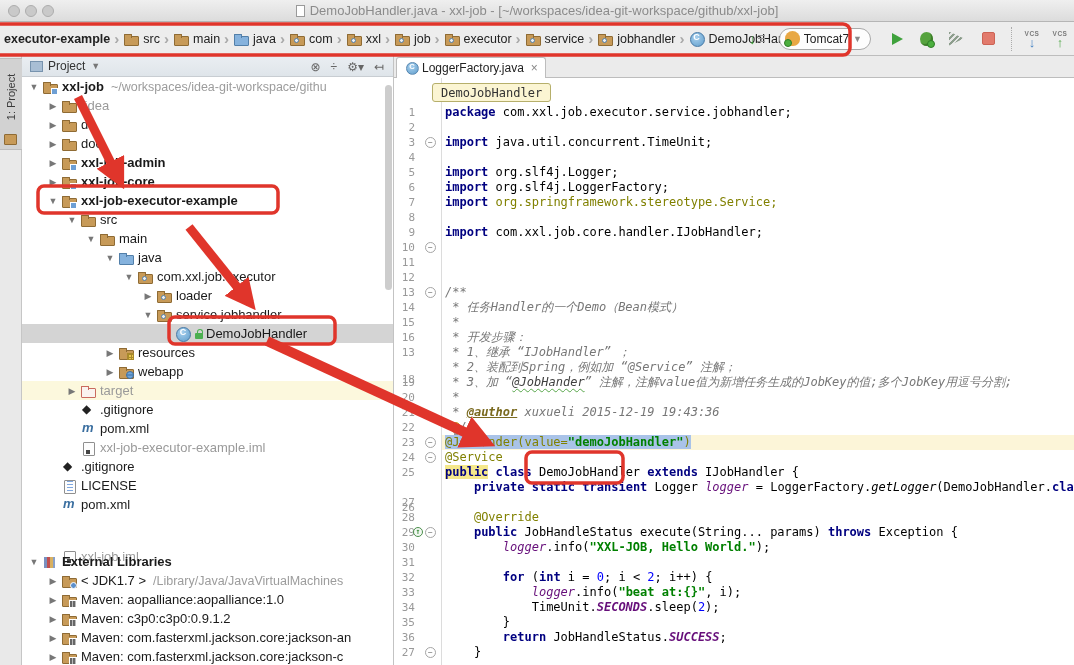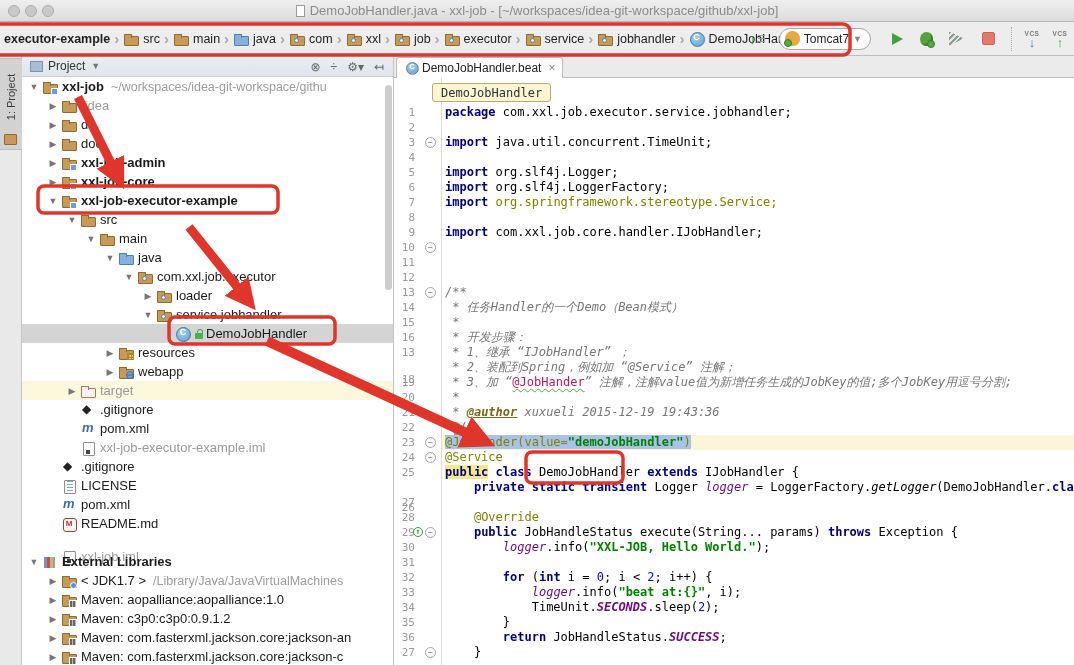--- a/index.html
+++ b/index.html
@@ -154,21 +154,21 @@
   .caret-row{position:absolute;left:48px;right:0;height:15px;background:#FCF5D8}
   .cline{position:absolute;left:51px;height:15px;font:12px/15px "DejaVu Sans Mono",monospace;
     white-space:pre;color:#000;z-index:2}
   .sel{background:#A9C3E8}
   .sg-k{color:#000080;font-weight:bold}
   .sg-khl{color:#000080;font-weight:bold;background:#F5E88B}
   .sg-s{color:#008000;font-weight:bold}
   .sg-n{color:#0000FF}
   .sg-a{color:#808000}
   .sg-c{color:#777777;font-style:italic}
-  .sg-cw{color:#be185d;text-decoration:underline wavy #57A64A 1px;text-underline-offset:2px}
+  .sg-cw{color:#404040;font-style:italic;text-decoration:underline wavy #57A64A 1px;text-underline-offset:2px}
   .sg-d{color:#7A6A1F;font-weight:bold;font-style:italic;text-decoration:underline}
   .sg-f{color:#660E7A;font-style:italic}
   .sg-sf{color:#660E7A;font-style:italic;font-weight:bold}
   .sg-m{font-style:italic}
   .sg-p{color:#000}
   .bulb{position:absolute;left:56px;width:11px;height:11px;border-radius:50%;background:#F5C236;
     border:1px solid #C8922A;z-index:3}
   .bulb::after{content:"";position:absolute;left:3px;bottom:-3px;width:4px;height:3px;background:#9a9a9a}
 
   
@@ -429,25 +429,20 @@
         <div class="trow" style="top: 399px; padding-left: 23px;">
           <span class="tarrow"></span>
           <span class="icn textfile"><i></i></span>
           <span class="tlabel">LICENSE</span>
         </div>
         <div class="trow" style="top: 418px; padding-left: 23px;">
           <span class="tarrow"></span>
           <span class="icn maven"><i></i></span>
           <span class="tlabel">pom.xml</span>
         </div>
-        <div class="trow" style="top: 437px; padding-left: 23px;">
-          <span class="tarrow"></span>
-          <span class="icn markdown"><i></i></span>
-          <span class="tlabel">README.md</span>
-        </div>
         <div class="trow" style="top: 470px; padding-left: 23px;">
           <span class="tarrow"></span>
           <span class="icn iml"><i></i></span>
           <span class="tlabel gray">xxl-job.iml</span>
         </div>
         <div class="trow" style="top: 475px; padding-left: 4px;">
           <span class="tarrow">▼</span>
           <span class="icn libs"><i></i></span>
           <span class="tlabel bold">External Libraries</span>
         </div>
@@ -488,21 +483,21 @@
           <span class="tlabel">Maven: com.fasterxml.jackson.core:jackson-c</span>
         </div>
       </div>
     <div class="vscroll"></div>
   </div>
 
   <div class="editor">
     <div class="tabbar">
       <div class="tab">
         <span class="icn class"><i></i></span>
-        <span>DemoJobHandler.beat</span>
+        <span>LoggerFactory.java</span>
         <span class="close">×</span>
       </div>
     </div>
     <div class="code-wrap">
       <div class="chip">DemoJobHandler</div>
       <div id="code-layer" style="position:absolute;left:0;top:27px;right:0;bottom:0">
           <div class="lnum" style="top: 0px;">1</div>
           <div class="cline" style="top: 0px;"><span class="sg-k">package</span><span class="sg-p"> com.xxl.job.executor.service.jobhandler;</span></div>
           <div class="lnum" style="top: 15px;">2</div>
           <div class="cline" style="top: 15px;"></div>

